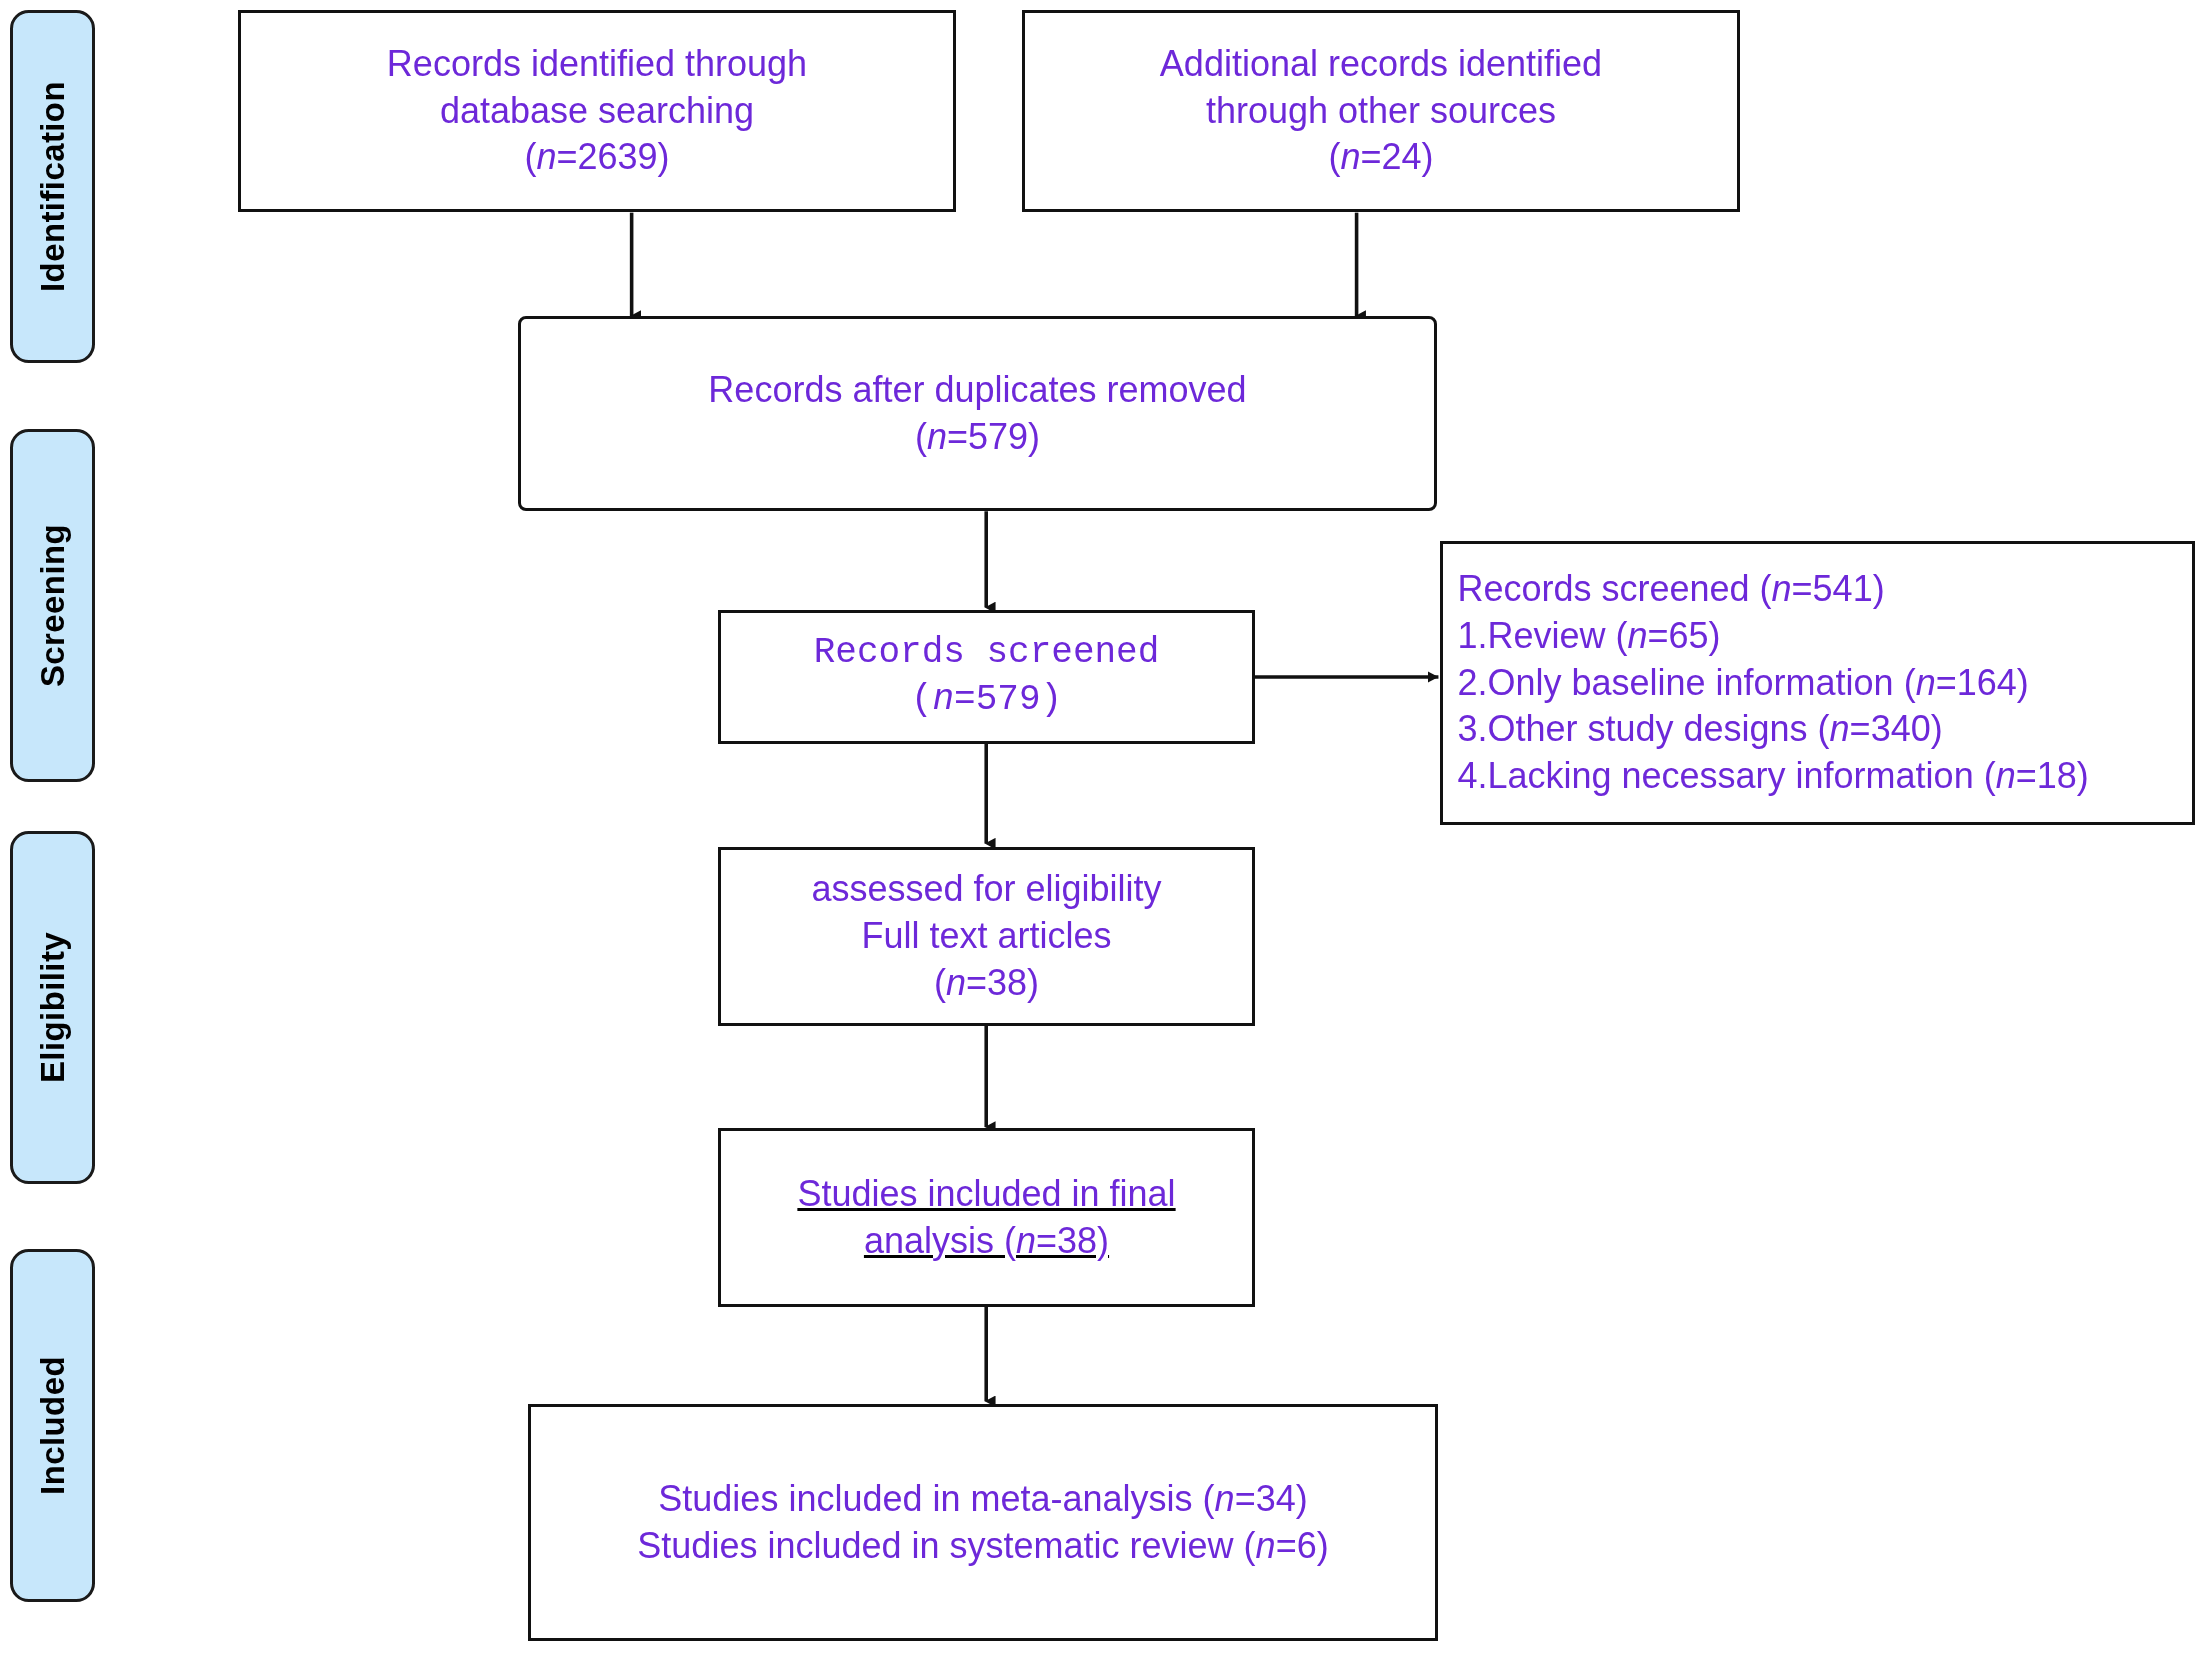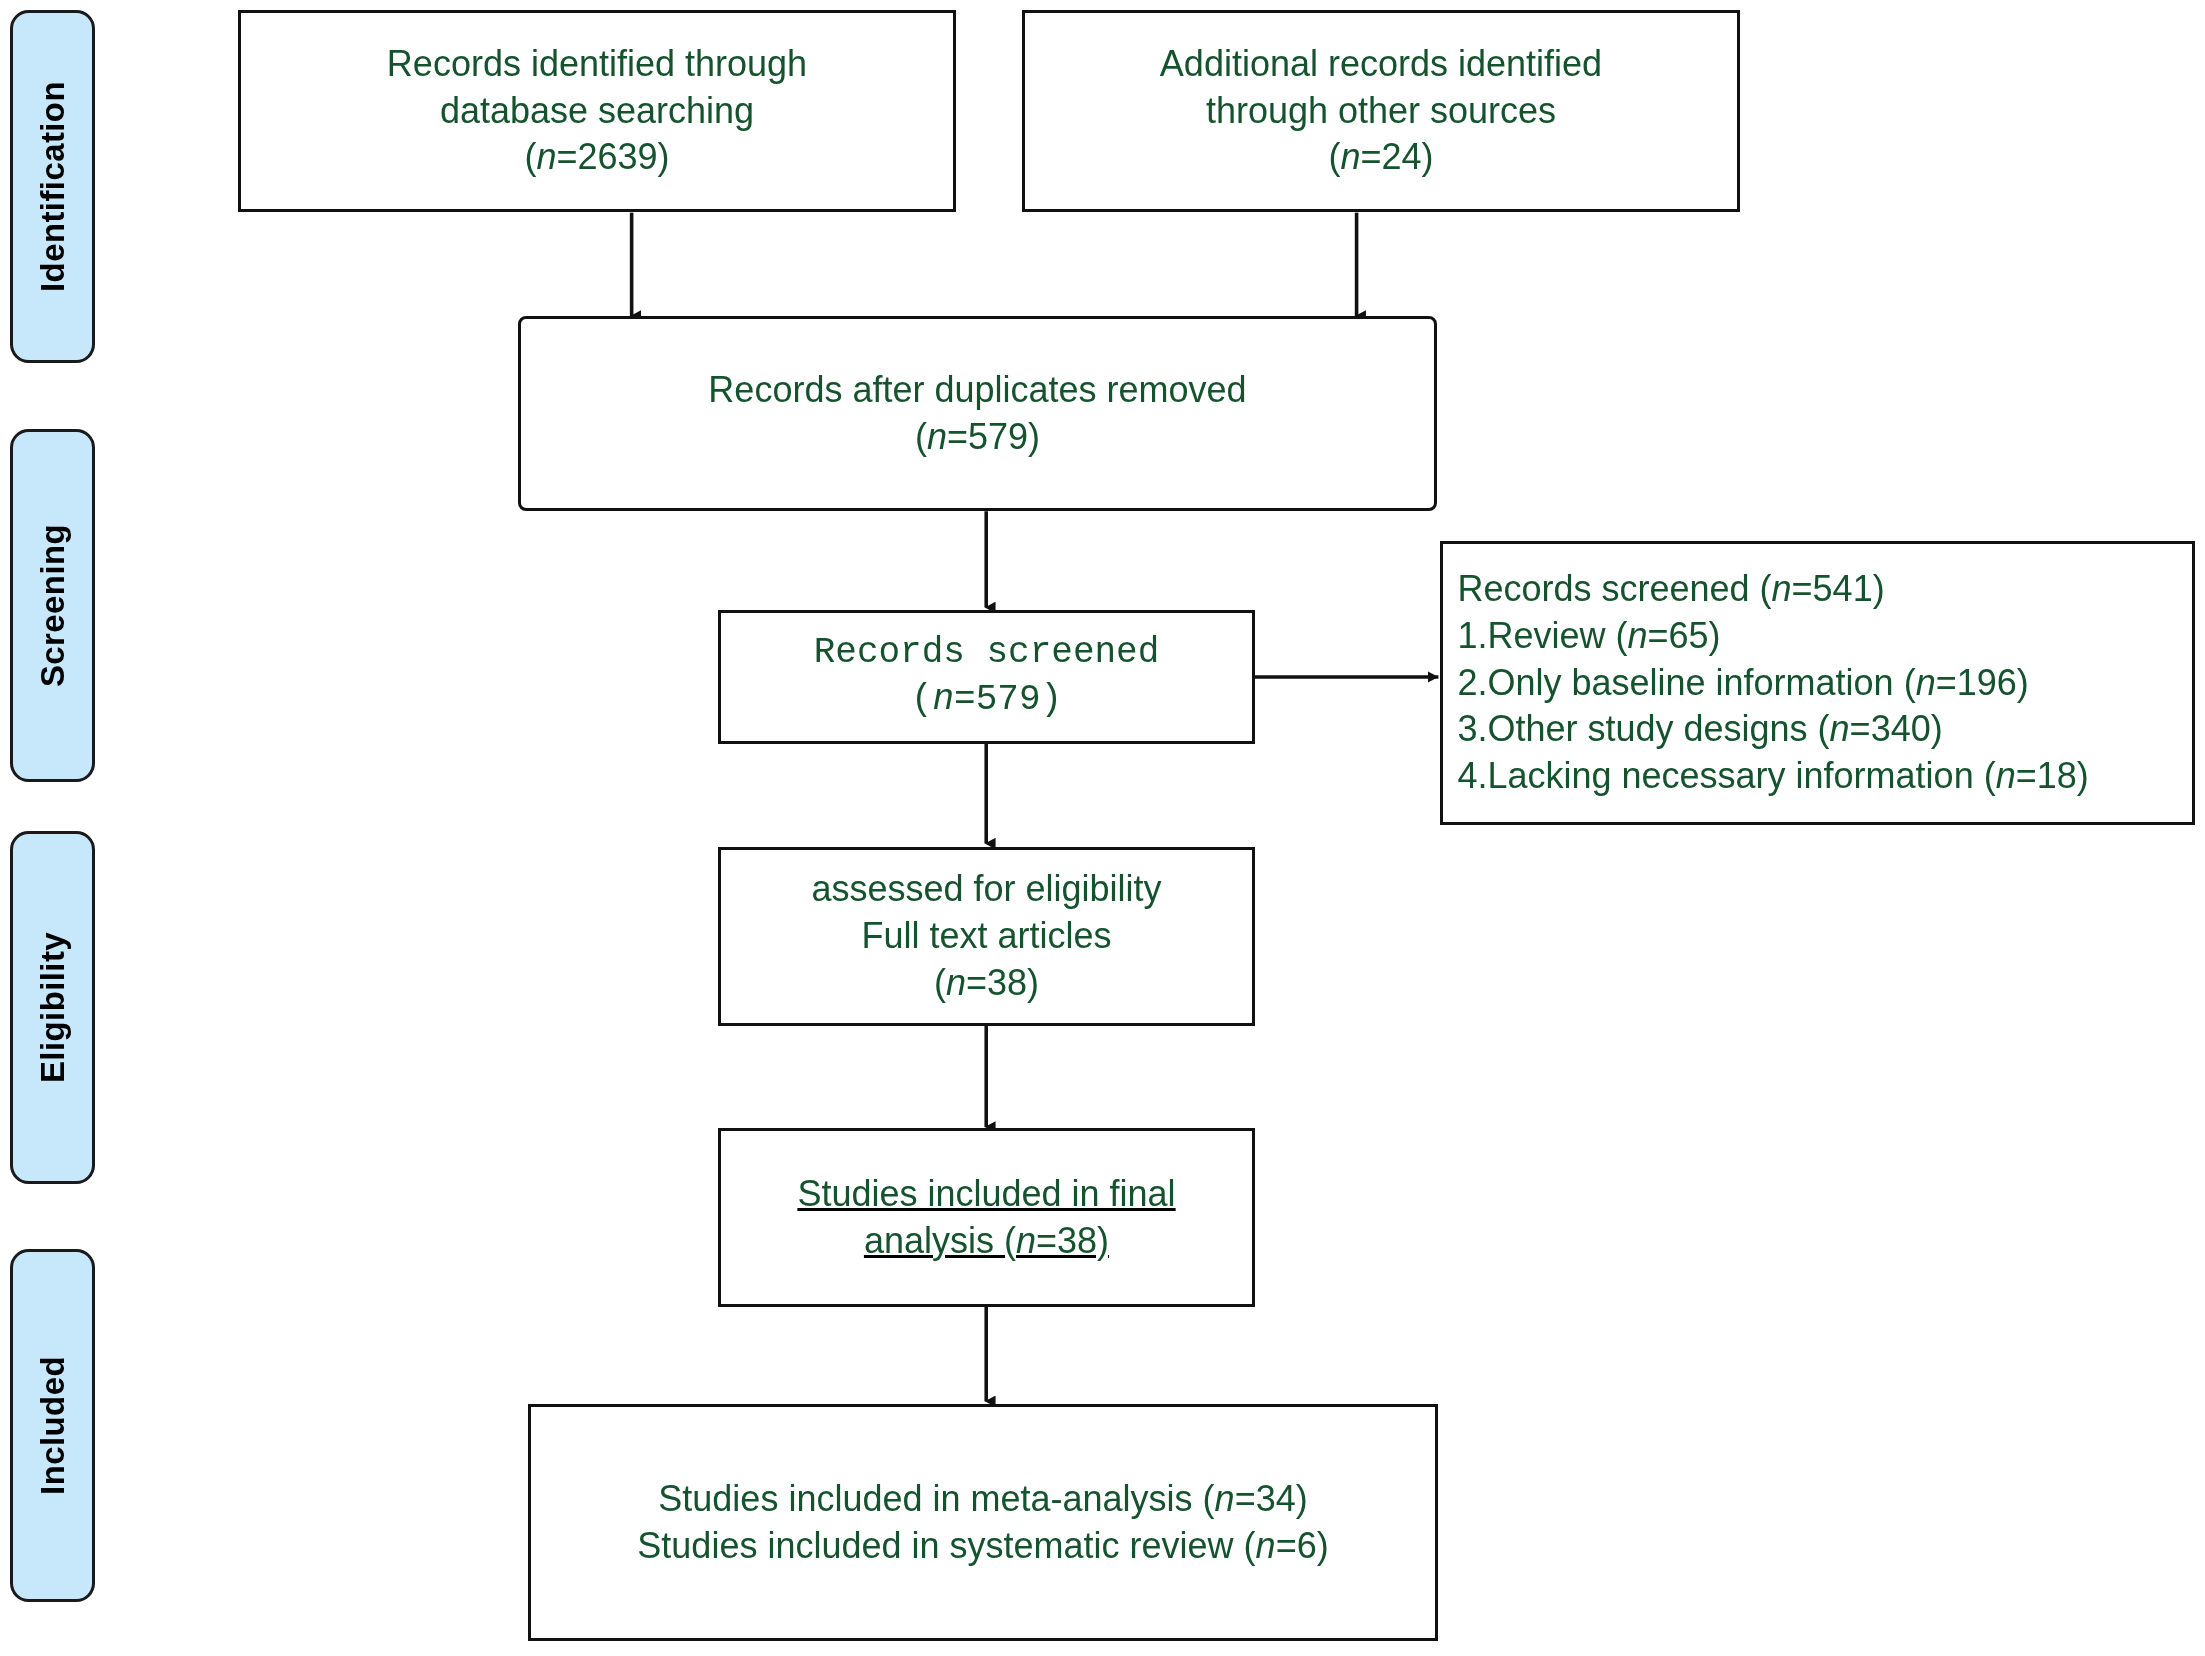--- a/index.html
+++ b/index.html
@@ -46,21 +46,21 @@
     border: 3.6px solid #111111;
     box-sizing: border-box;
     display: flex;
     align-items: center;
     justify-content: center;
     text-align: center;
   }
   .box-text {
     font-size: 36px;
     line-height: 1.30;
-    color: #14532d;
+    color: #6d28d9;
     padding: 0 13px;
   }
   .box-text .n-italic { font-style: italic; }
 
   
   .flow-box.left-align {
     justify-content: flex-start;
     text-align: left;
   }
   .flow-box.left-align .box-text {
@@ -152,21 +152,21 @@
     <div class="box-text">
       <div>Records screened</div>
       <div><span>(</span><span class="n-italic">n</span><span>=579)</span></div>
     </div>
   </div>
 
   <div class="flow-box left-align" style="left:1440px; top:541px; width:755px; height:284px;">
     <div class="box-text">
       <div class="reason-line"><span>Records screened (</span><span class="n-italic">n</span><span>=541)</span></div>
       <div class="reason-line"><span>1.Review (</span><span class="n-italic">n</span><span>=65)</span></div>
-      <div class="reason-line"><span>2.Only baseline information (</span><span class="n-italic">n</span><span>=196)</span></div>
+      <div class="reason-line"><span>2.Only baseline information (</span><span class="n-italic">n</span><span>=164)</span></div>
       <div class="reason-line"><span>3.Other study designs (</span><span class="n-italic">n</span><span>=340)</span></div>
       <div class="reason-line"><span>4.Lacking necessary information (</span><span class="n-italic">n</span><span>=18)</span></div>
     </div>
   </div>
 
   <div class="flow-box" style="left:718px; top:847px; width:537px; height:179px;">
     <div class="box-text">
       <div>assessed for eligibility</div>
       <div>Full text articles</div>
       <div><span>(</span><span class="n-italic">n</span><span>=38)</span></div>

